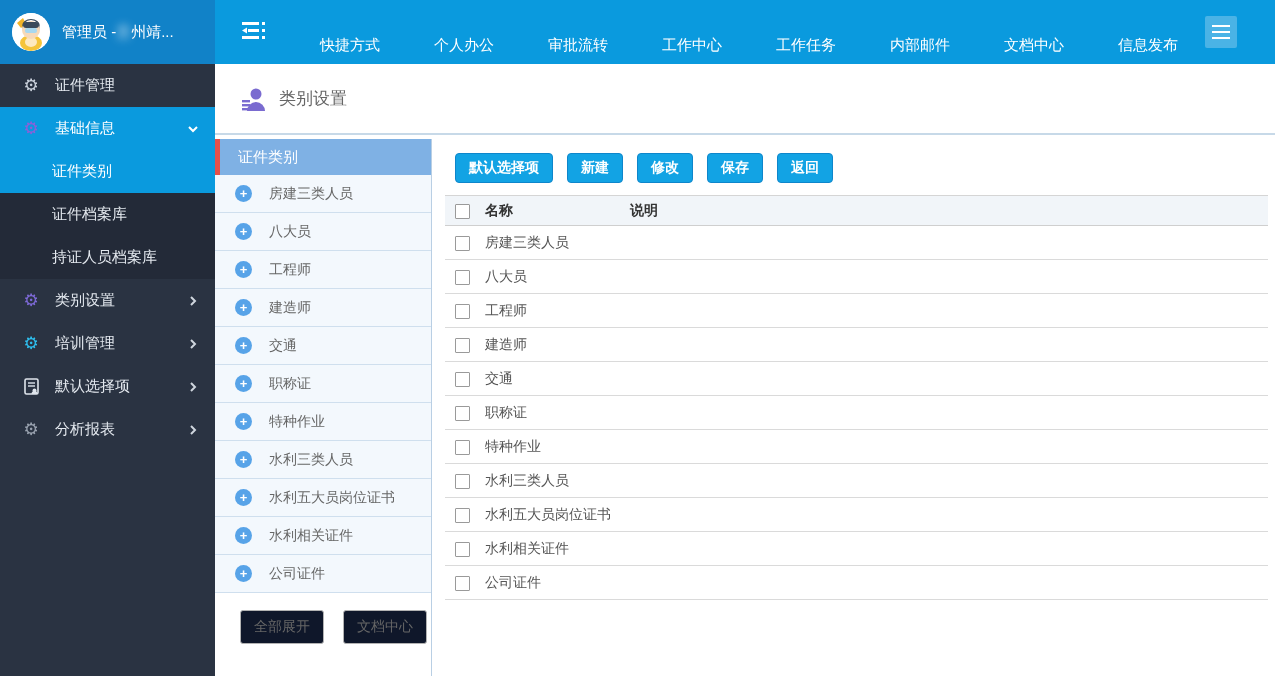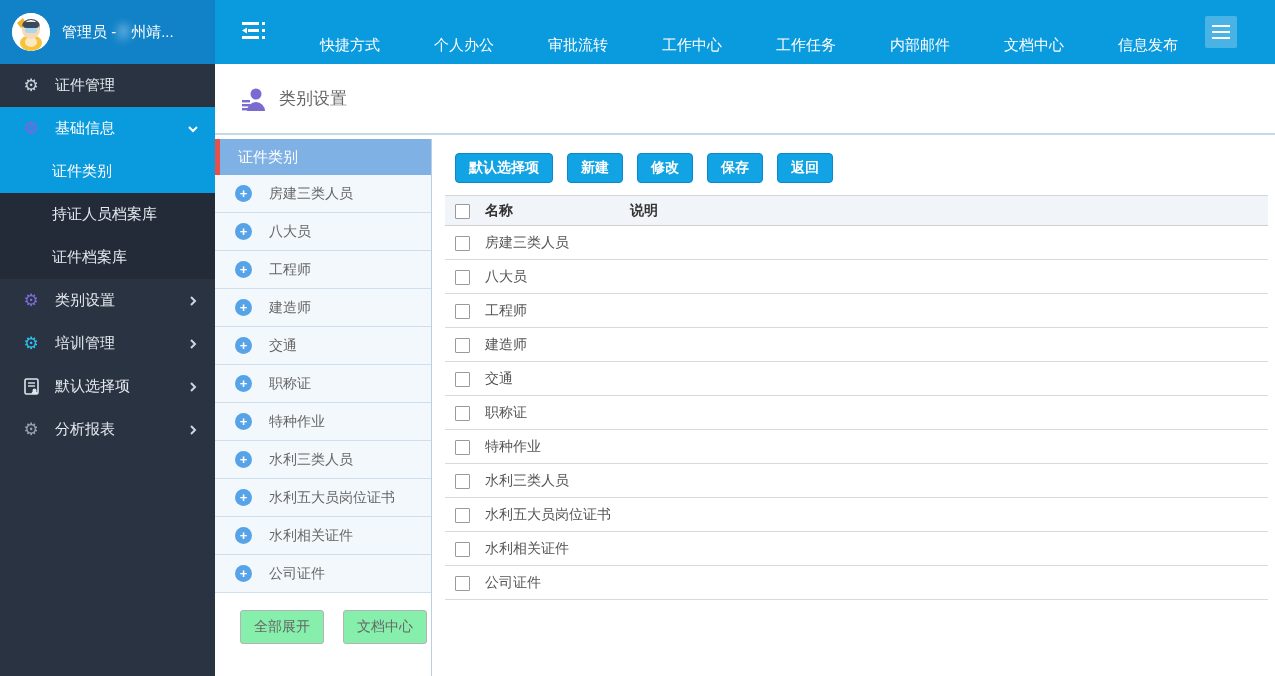--- a/index.html
+++ b/index.html
@@ -53,21 +53,21 @@
     border-left:5px solid var(--tree-accent,#e5504a); color:#fff;
     display:flex; align-items:center; padding-left:18px; font-size:15px; cursor:pointer; }
   .tree-item { height:38px; background:var(--tree-row-bg,#f3f8fd);
     border-bottom:1px solid var(--tree-row-border,#cfdfee);
     display:flex; align-items:center; padding-left:20px; color:#666;
     font-size:14px; cursor:pointer; }
   .plus { width:17px; height:17px; border-radius:50%; background:#57a3e8; color:#fff;
     display:flex; align-items:center; justify-content:center; font-size:13px;
     font-weight:bold; margin-right:17px; flex-shrink:0; cursor:pointer; }
   .tree-actions { padding:17px 0 0 25px; display:flex; gap:19px; }
-  .gray-btn { background:#86efac; border:1px solid #b3b3b3; color:#666;
+  .gray-btn { background:#0f172a; border:1px solid #b3b3b3; color:#666;
     font-size:14px; padding:7px 13px; border-radius:3px; cursor:pointer;
     font-family:inherit; }
 
   
   .table-area { flex:1; padding:14px 7px 0 13px; min-width:0; }
   .toolbar { display:flex; gap:14px; margin:0 0 12px 10px; }
   .blue-btn { background:var(--btn-blue,#12a3e4); border:1px solid var(--btn-blue-border,#0e86cb);
     color:#fff; font-size:14px; font-weight:bold; padding:5px 13px;
     border-radius:4px; cursor:pointer; font-family:inherit; }
   table { width:100%; border-collapse:collapse; }
@@ -142,24 +142,24 @@
       <span class="chev">
         <svg width="12" height="12" viewBox="0 0 12 12">
             <polyline points="2,4 6,8 10,4" fill="none" stroke="#fff" stroke-width="2"></polyline>
           </svg>
       </span>
     </div>
     <div class="s-item active child">
       <span>证件类别</span>
     </div>
     <div class="s-item sub child">
+      <span>证件档案库</span>
+    </div>
+    <div class="s-item sub child">
       <span>持证人员档案库</span>
-    </div>
-    <div class="s-item sub child">
-      <span>证件档案库</span>
     </div>
     <div class="s-item">
       <span class="s-icon" style="color:#7e6ad8">⚙</span>
       <span>类别设置</span>
       <span class="chev">
         <svg width="12" height="12" viewBox="0 0 12 12">
             <polyline points="4,2 8,6 4,10" fill="none" stroke="#cfd6de" stroke-width="2"></polyline>
           </svg>
       </span>
     </div>

